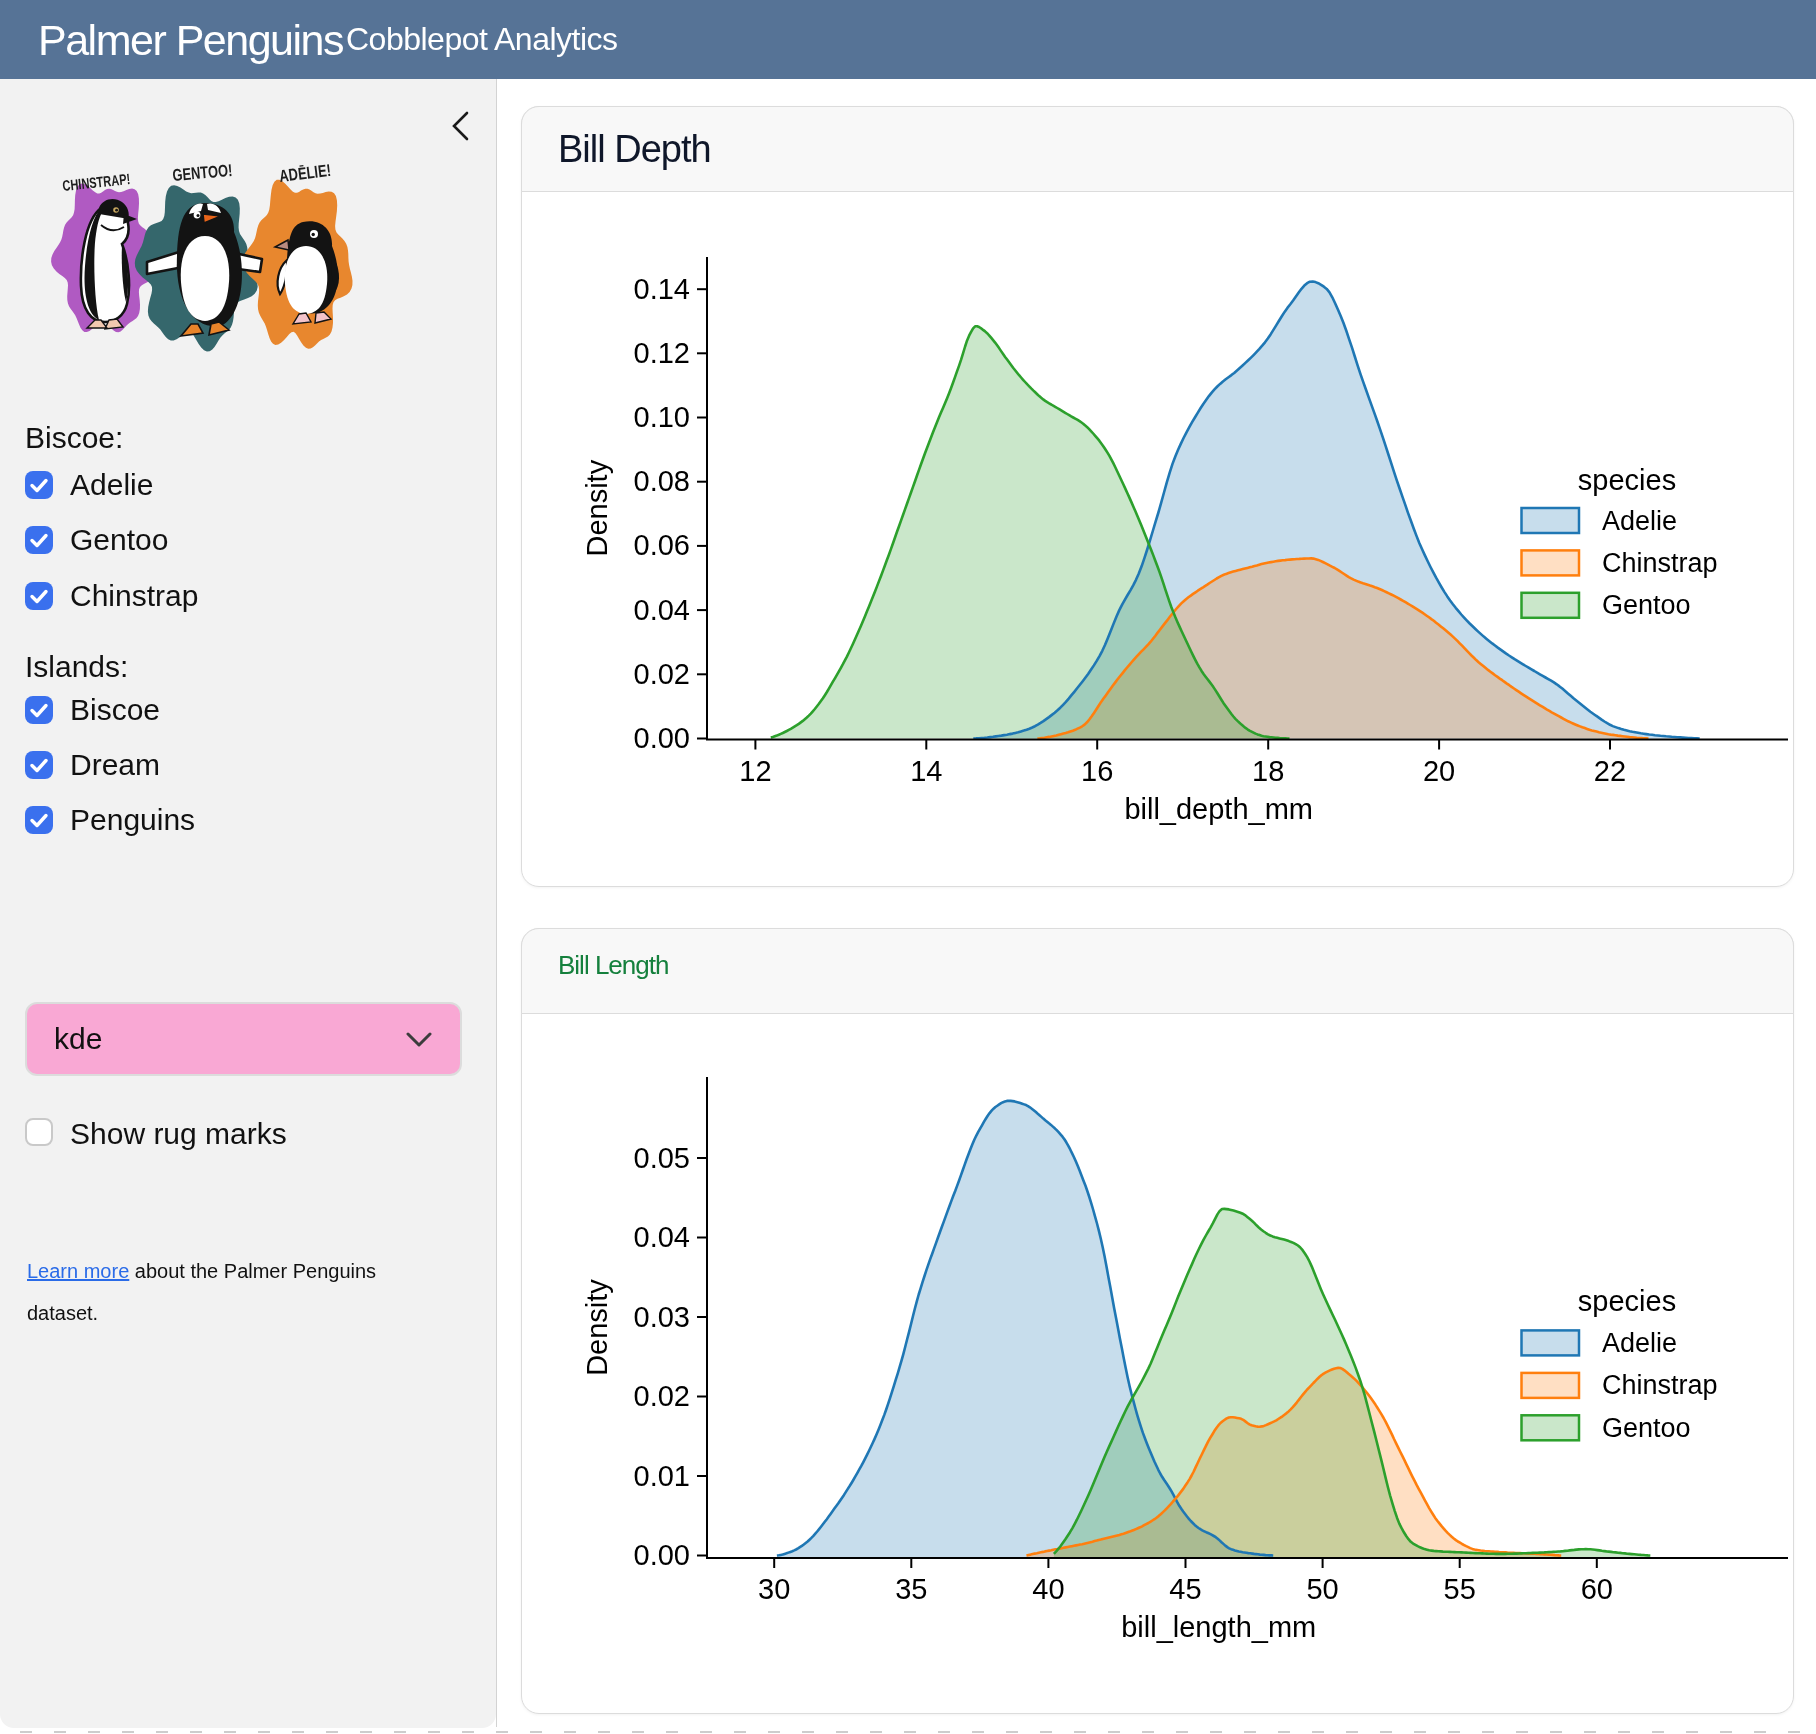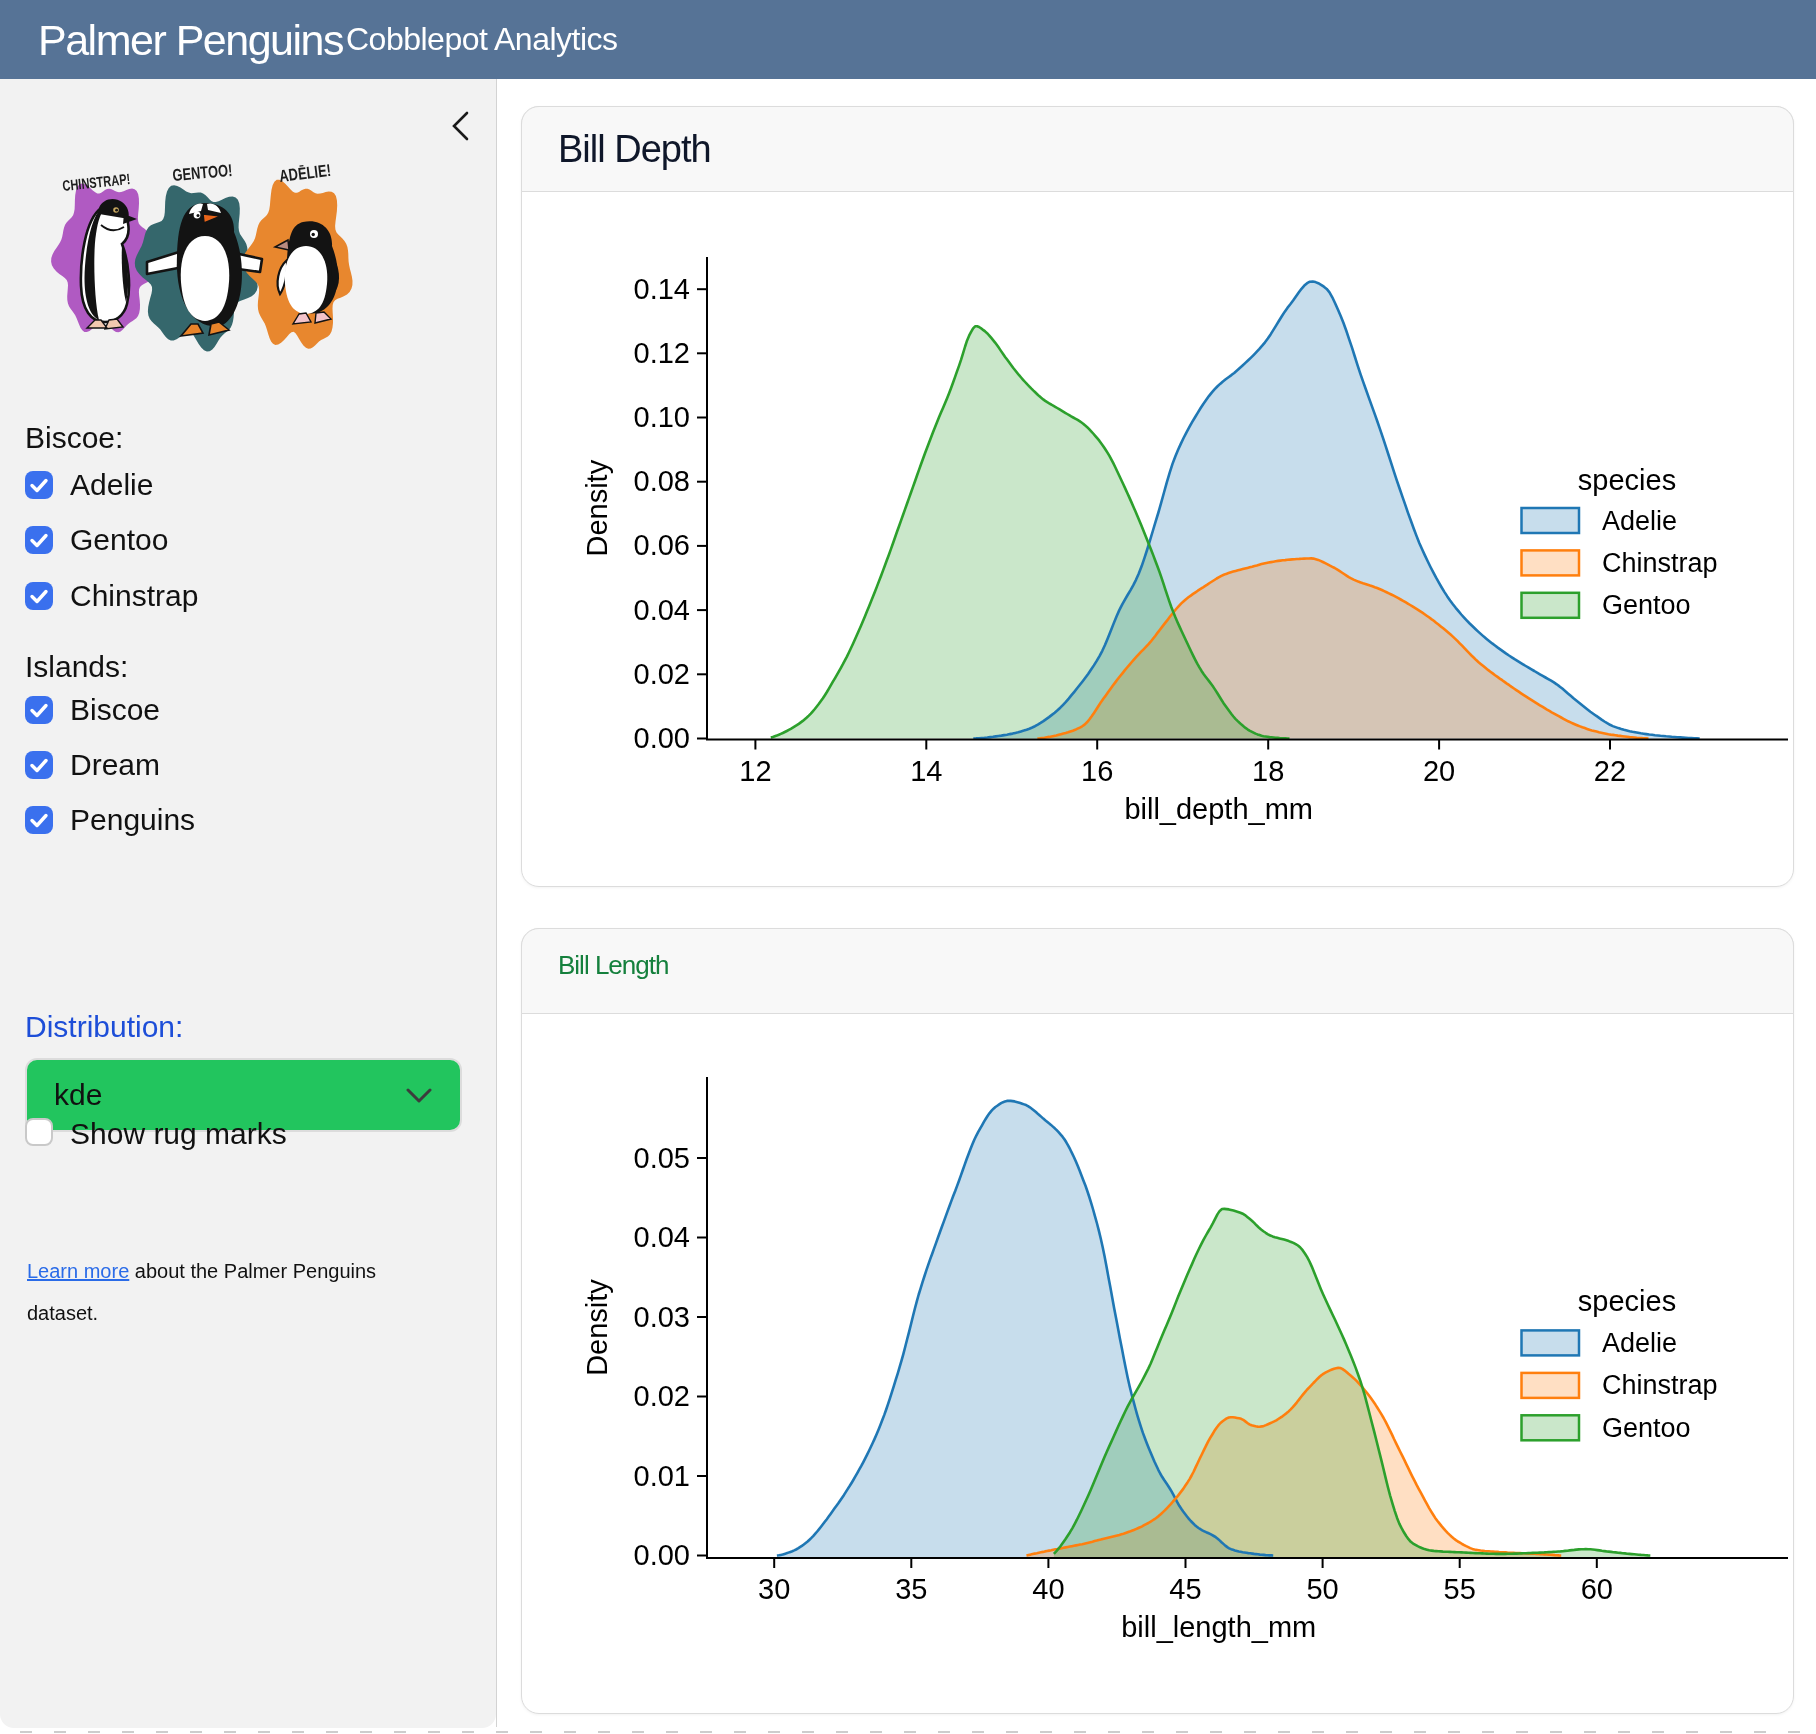--- a/index.html
+++ b/index.html
@@ -77,21 +77,21 @@
 <div class="abs" style="left:70px;top:692px;font-size:30px;color:#111;line-height:36px">Biscoe</div>
 <div class="abs" style="left:25px;top:751px;width:28px;height:28px;border-radius:8px;background:#3a70ee"><svg width="28" height="28" viewBox="0 0 28 28">
       <path d="M7 14.5 L12 19.5 L21 9.5" fill="none" stroke="#fff" stroke-width="3.4" stroke-linecap="round" stroke-linejoin="round"></path>
     </svg></div>
 <div class="abs" style="left:70px;top:747px;font-size:30px;color:#111;line-height:36px">Dream</div>
 <div class="abs" style="left:25px;top:806px;width:28px;height:28px;border-radius:8px;background:#3a70ee"><svg width="28" height="28" viewBox="0 0 28 28">
       <path d="M7 14.5 L12 19.5 L21 9.5" fill="none" stroke="#fff" stroke-width="3.4" stroke-linecap="round" stroke-linejoin="round"></path>
     </svg></div>
 <div class="abs" style="left:70px;top:802px;font-size:30px;color:#111;line-height:36px">Penguins</div>
 <div class="abs" style="left:25px;top:1010px;font-size:30px;color:#1d4ed8">Distribution:</div>
-<div class="abs" style="left:25px;top:1058px;width:437px;height:74px;background:#22c55e;border:2px solid #dcdcdc;border-radius:12px;box-sizing:border-box">
+<div class="abs" style="left:25px;top:1002px;width:437px;height:74px;background:#f9a8d4;border:2px solid #dcdcdc;border-radius:12px;box-sizing:border-box">
   <div style="position:absolute;left:27px;top:18px;font-size:30px;color:#111">kde</div>
   <svg style="position:absolute;right:28px;top:28px" width="26" height="16" viewBox="0 0 26 16">
       <path d="M2 2 L13 13 L24 2" fill="none" stroke="#3c3c3c" stroke-width="3" stroke-linecap="round" stroke-linejoin="round"></path>
     </svg>
 </div>
 <div class="abs" style="left:25px;top:1118px;width:28px;height:28px;border-radius:8px;background:#fff;border:2px solid #c9c9c9;box-sizing:border-box"></div>
 <div class="abs" style="left:70px;top:1117px;font-size:30px;color:#111">Show rug marks</div>
 <div class="abs" style="left:27px;top:1250px;width:410px;font-size:20px;color:#111;line-height:42px"><span style="color:#2a6be8;text-decoration:underline">Learn more</span> about the Palmer Penguins dataset.</div>
 
 <div class="abs" style="left:521px;top:106px;width:1273px;height:781px;background:#fff;border:1px solid #dcdcdc;border-radius:18px;box-sizing:border-box;box-shadow:0 1px 3px rgba(0,0,0,.05)"></div>

